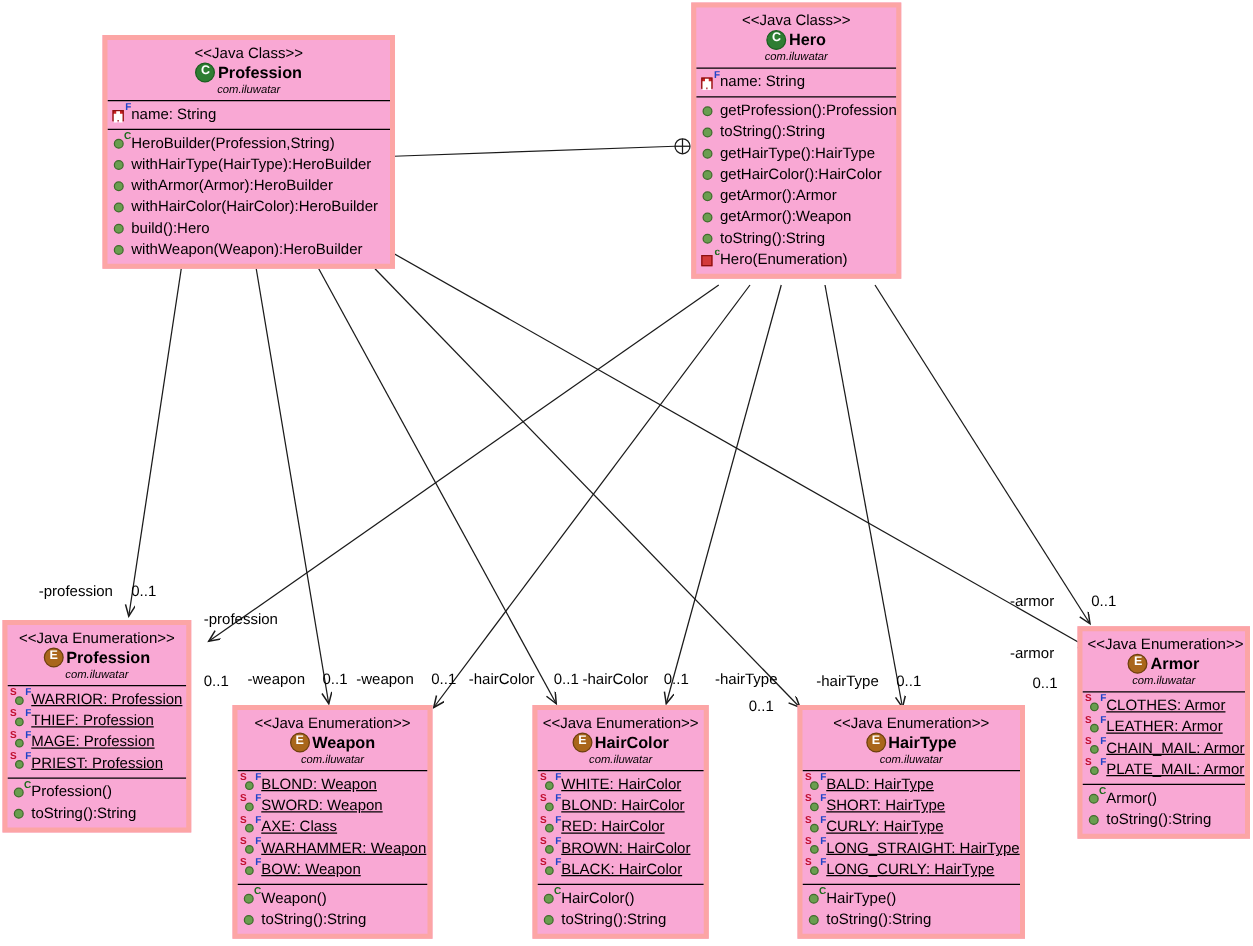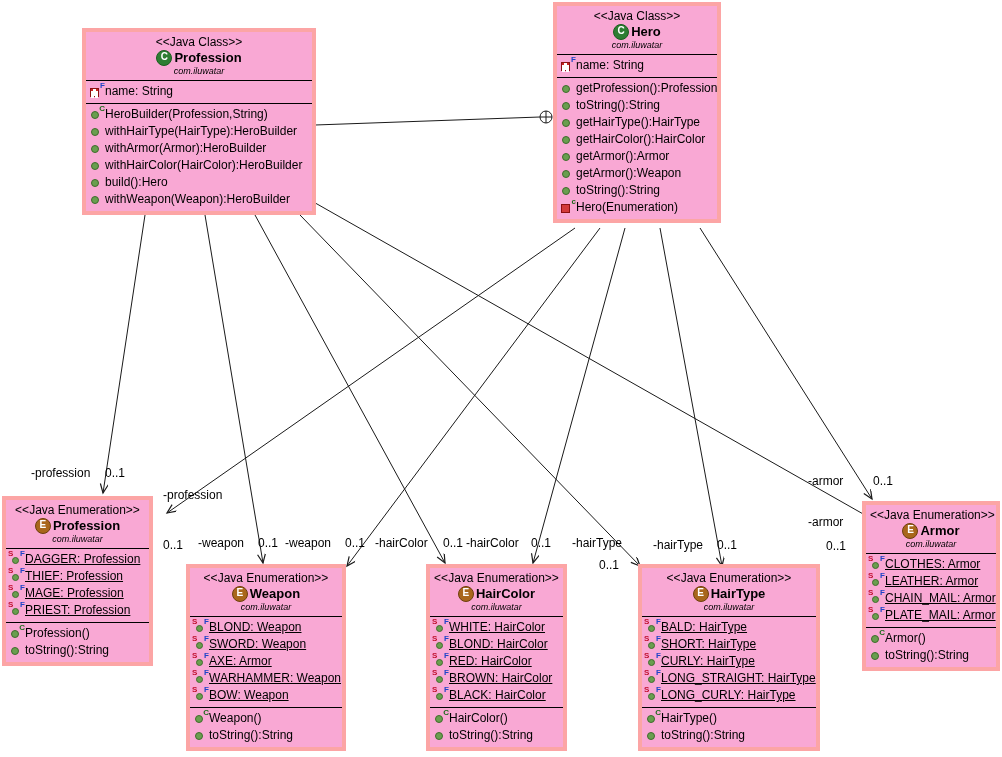--- a/index.html
+++ b/index.html
@@ -356,21 +356,21 @@
         <span>Profession</span>
       </div>
       <div class="pkg">com.iluwatar</div>
     </div>
     <div class="compartment">
       <div class="member static">
         <span class="ico ico-static-field">
             <span class="sup sup-s">S</span>
             <span class="sup sup-f">F</span>
           </span>
-        <span class="mtext">DAGGER: Profession</span>
+        <span class="mtext">WARRIOR: Profession</span>
       </div>
       <div class="member static">
         <span class="ico ico-static-field">
             <span class="sup sup-s">S</span>
             <span class="sup sup-f">F</span>
           </span>
         <span class="mtext">THIEF: Profession</span>
       </div>
       <div class="member static">
         <span class="ico ico-static-field">
@@ -423,21 +423,21 @@
             <span class="sup sup-s">S</span>
             <span class="sup sup-f">F</span>
           </span>
         <span class="mtext">SWORD: Weapon</span>
       </div>
       <div class="member static">
         <span class="ico ico-static-field">
             <span class="sup sup-s">S</span>
             <span class="sup sup-f">F</span>
           </span>
-        <span class="mtext">AXE: Armor</span>
+        <span class="mtext">AXE: Class</span>
       </div>
       <div class="member static">
         <span class="ico ico-static-field">
             <span class="sup sup-s">S</span>
             <span class="sup sup-f">F</span>
           </span>
         <span class="mtext">WARHAMMER: Weapon</span>
       </div>
       <div class="member static">
         <span class="ico ico-static-field">

